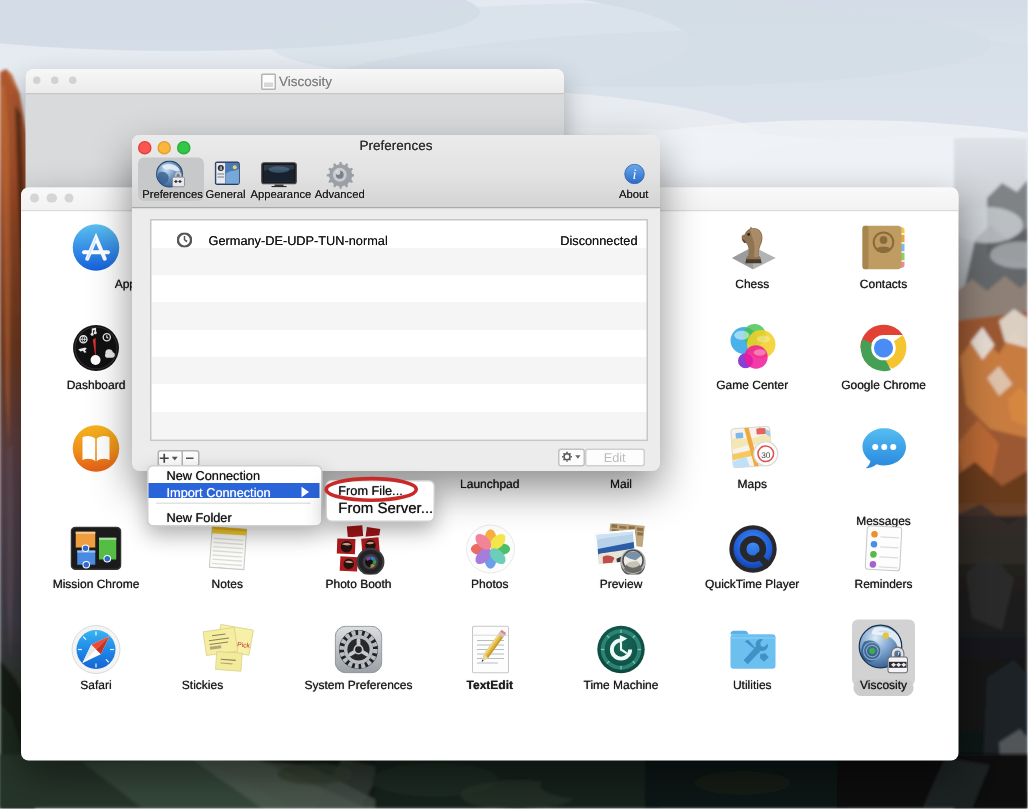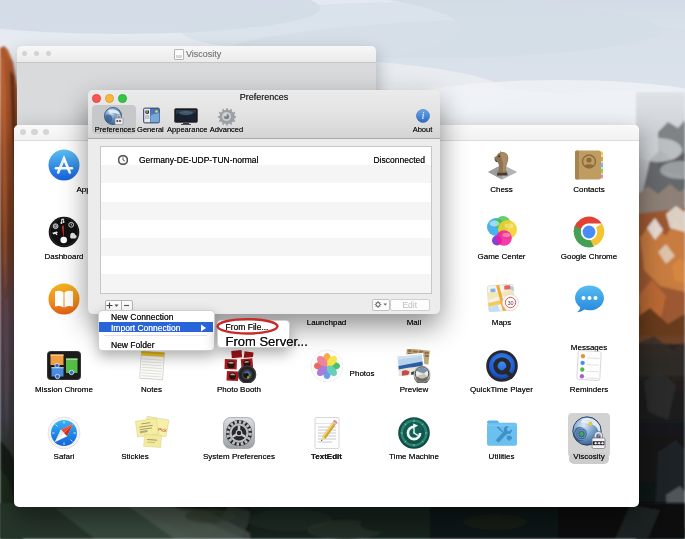--- a/index.html
+++ b/index.html
@@ -345,21 +345,21 @@
 <ellipse cx="10.2" cy="17" rx="6.3" ry="3.9" fill="#e8574e"></ellipse>
 <ellipse cx="23.8" cy="17" rx="6.3" ry="3.9" fill="#35b756"></ellipse>
 <g transform="rotate(45 17 17)">
 <ellipse cx="17" cy="10.2" rx="3.9" ry="6.3" fill="#f2e234"></ellipse>
 <ellipse cx="17" cy="23.8" rx="3.9" ry="6.3" fill="#9b6bd8"></ellipse>
 <ellipse cx="10.2" cy="17" rx="6.3" ry="3.9" fill="#ef728e"></ellipse>
 <ellipse cx="23.8" cy="17" rx="6.3" ry="3.9" fill="#58c8b0"></ellipse>
 </g>
           </g>
 </svg></div>
-<div class="abs lbl" style="left:264.5px;top:244px;width:96px;text-align:right;">Photos</div>
+<div class="abs lbl" style="left:264.5px;top:260.0px;width:96px;">Photos</div>
 <div class="abs" style="left:382.0px;top:224.0px;width:36px;height:34px"><svg width="36" height="34" viewBox="0 0 36 34">
 <g transform="rotate(6 22 9)">
             <rect x="10" y="0.5" width="23" height="14" fill="#bfa87e"></rect>
 <path d="M11 1.5 h3.8 v2.3 h-3.8 Z M16.2 2 h4.8 v1.8 h-4.8 Z M22.4 1.5 h4.2 v2.3 h-4.2 Z M28 2 h4.2 v2 h-4.2 Z M11.5 4.8 h4.8 v2.3 h-4.8 Z M17.6 5 h3.8 v2.1 h-3.8 Z M22.8 4.8 h4.8 v2.3 h-4.8 Z M28.6 5 h3.8 v2.1 h-3.8 Z M11 8 h3.8 v2.3 h-3.8 Z M16.2 8.2 h4.8 v1.9 h-4.8 Z M22.4 8 h4.2 v2.3 h-4.2 Z" fill="#86683f" opacity="0.85"></path>
           </g>
 <g transform="rotate(-5 14 18)">
 <rect x="1" y="5" width="27.5" height="22.5" fill="#fcfcfc"></rect>
 <rect x="2.6" y="6.6" width="24.3" height="19.3" fill="#b8d2ea"></rect>
 <path d="M2.6 10 C8 8.5 16 9.5 26.9 8 L26.9 6.6 L2.6 6.6 Z" fill="#cfe2f2"></path>
 <path d="M2.6 16 L26.9 13.5 L26.9 18 L2.6 20.5 Z" fill="#2b5ca6"></path>
@@ -679,17 +679,17 @@
 <div class="abs" style="left:111px;top:322.8px;font-size:8.5px;color:#fff;text-shadow:0 0 0.5px rgba(255,255,255,0.9);">Import Connection</div>
 <svg class="abs" style="left:200px;top:323.5px" width="7" height="8" viewBox="0 0 7 8">
     <path d="M1,0.5 L6,4 L1,7.5 Z" fill="#fff"></path>
   </svg>
 <div class="abs" style="left:104px;top:334.5px;width:103px;border-top:1px solid #e2e2e2;"></div>
 <div class="abs" style="left:111px;top:339.5px;font-size:8.5px;color:#131313;text-shadow:0 0 0.5px rgba(19,19,19,0.9);">New Folder</div>
 
 <div class="abs" style="left:216.5px;top:319.5px;width:71px;height:26px;background:#ffffff;border:1px solid #cfcfcf;
      border-radius:4px;box-shadow:0 6px 14px rgba(0,0,0,0.3);"></div>
 <div class="abs" style="left:225.5px;top:321.8px;font-size:8.5px;color:#131313;text-shadow:0 0 0.5px rgba(19,19,19,0.9);">From File...</div>
-<div class="abs" style="left:225.5px;top:334.2px;font-size:13px;color:#131313;text-shadow:0 0 0.5px rgba(19,19,19,0.9);">From Server...</div>
+<div class="abs" style="left:225.5px;top:334.2px;font-size:10px;color:#131313;text-shadow:0 0 0.5px rgba(19,19,19,0.9);">From Server...</div>
 
 <svg class="abs" style="left:215px;top:317px" width="65" height="19" viewBox="0 0 65 19">
   <ellipse cx="32.5" cy="9.3" rx="30" ry="7.2" fill="none" stroke="#c92a28" stroke-width="2.4"></ellipse>
 </svg>
 
 </body></html>

